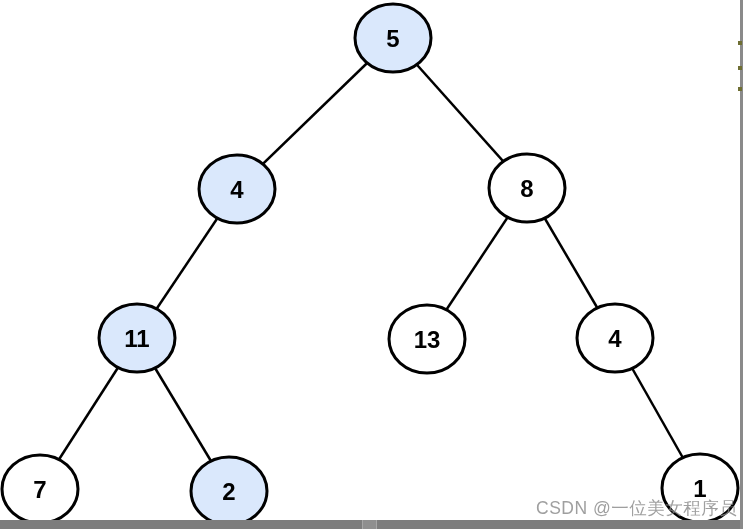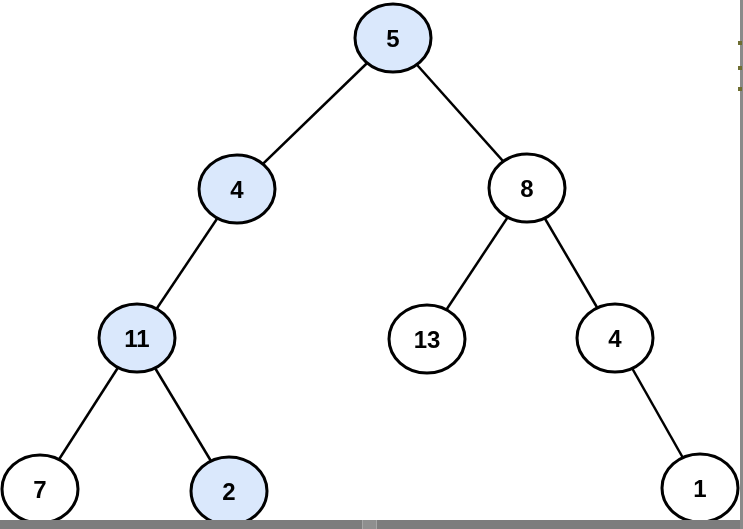--- a/index.html
+++ b/index.html
@@ -131,20 +131,21 @@
       <g>
         <ellipse cx="229" cy="491" rx="38" ry="34" fill="#dae8fc" stroke="#000000" stroke-width="3"></ellipse>
         <text x="229" y="499.5">2</text>
       </g>
       <g>
         <ellipse cx="700" cy="488" rx="38" ry="34" fill="#ffffff" stroke="#000000" stroke-width="3"></ellipse>
         <text x="700" y="496.5">1</text>
       </g>
     </svg>
 
+  <div class="watermark">CSDN @一位美女程序员</div>
 
   <div class="hscrollbar">
     <div class="hscroll-segment"></div>
   </div>
 
   <div class="vscrollbar"></div>
   <div class="ruler-mark m0"></div>
   <div class="ruler-mark m1"></div>
   <div class="ruler-mark m2"></div>
 

